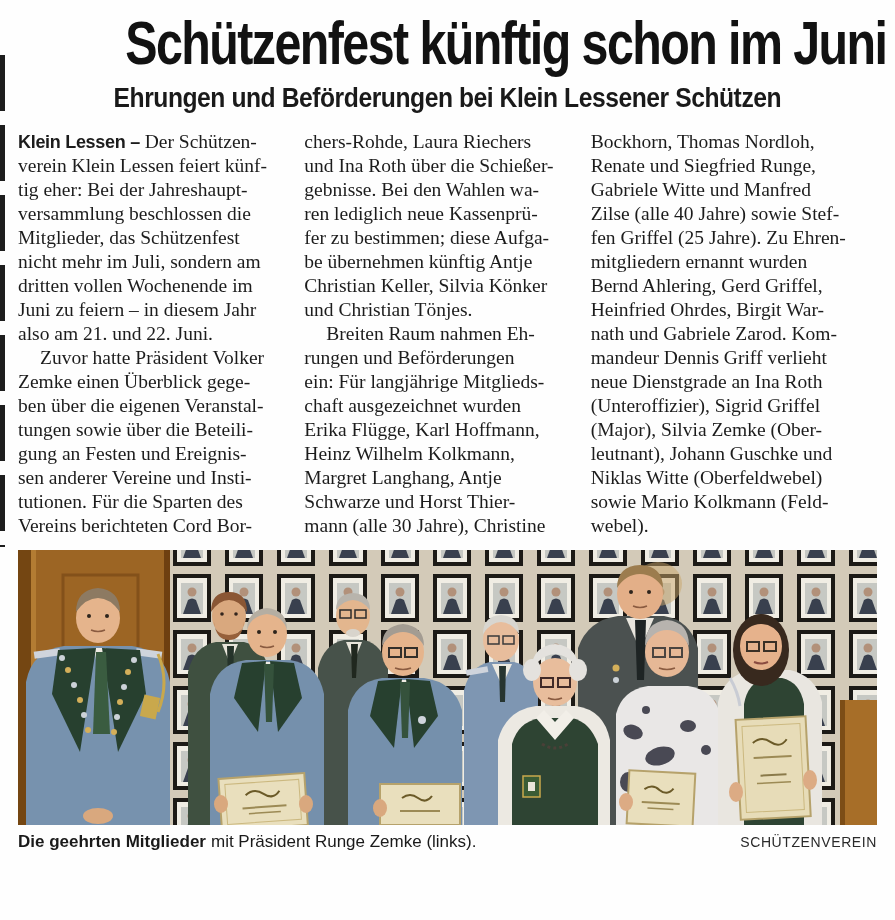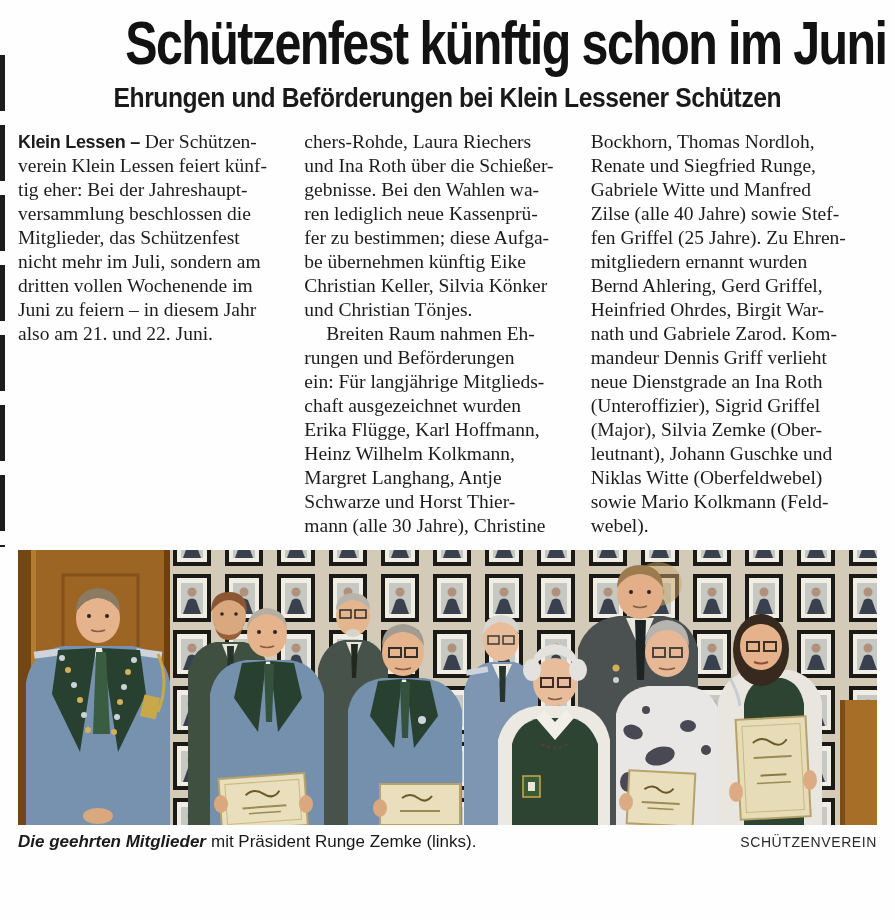--- a/index.html
+++ b/index.html
@@ -15,21 +15,21 @@
     letter-spacing:-0.5px;color:#1a1a1a;transform:scale(0.88,1);transform-origin:center;}
   .cols{display:grid;grid-template-columns:1fr 1fr 1fr;margin:16px 18px 0 18px;
     font-family:"Liberation Serif",serif;font-size:19.5px;line-height:24px;color:#1c1c1c;}
   .para{margin:0;white-space:pre-line;}
   .para.indent{text-indent:22px;}
   .para b{font-family:"Liberation Sans",sans-serif;font-size:18px;letter-spacing:-0.3px;}
   figure{margin:12px 18px 0 18px;}
   .photo{width:859px;height:275px;overflow:hidden;background:#d3cab8;}
   .photo svg{display:block;width:100%;height:100%;}
   figcaption{display:flex;align-items:baseline;margin-top:7px;font-size:17px;color:#1a1a1a;}
-  figcaption .cap-bold{font-weight:700;font-style:italic;}
+  figcaption .cap-bold{font-weight:700;}
   figcaption .cap-rest{margin-left:5px;}
   figcaption .credit{margin-left:auto;font-size:14px;letter-spacing:0.6px;color:#2a2a2a;}
 </style>
 </head>
 <body>
 
 <div class="page">
   <div class="scan-edge"></div>
 
   <div class="headline-wrap">
@@ -43,28 +43,36 @@
     <div class="col">
       <p class="para"><b>Klein Lessen –</b><span> Der Schützen-
 verein Klein Lessen feiert künf-
 tig eher: Bei der Jahreshaupt-
 versammlung beschlossen die
 Mitglieder, das Schützenfest
 nicht mehr im Juli, sondern am
 dritten vollen Wochenende im
 Juni zu feiern – in diesem Jahr
 also am 21. und 22. Juni.</span></p>
+      <p class="para indent"><span>Zuvor hatte Präsident Volker
+Zemke einen Überblick gege-
+ben über die eigenen Veranstal-
+tungen sowie über die Beteili-
+gung an Festen und Ereignis-
+sen anderer Vereine und Insti-
+tutionen. Für die Sparten des
+Vereins berichteten Cord Bor-</span></p>
     </div>
     <div class="col">
       <p class="para"><span>chers-Rohde, Laura Riechers
 und Ina Roth über die Schießer-
 gebnisse. Bei den Wahlen wa-
 ren lediglich neue Kassenprü-
 fer zu bestimmen; diese Aufga-
-be übernehmen künftig Eike
+be übernehmen künftig Antje
 Christian Keller, Silvia Könker
 und Christian Tönjes.</span></p>
       <p class="para indent"><span>Breiten Raum nahmen Eh-
 rungen und Beförderungen
 ein: Für langjährige Mitglieds-
 chaft ausgezeichnet wurden
 Erika Flügge, Karl Hoffmann,
 Heinz Wilhelm Kolkmann,
 Margret Langhang, Antje
 Schwarze und Horst Thier-

